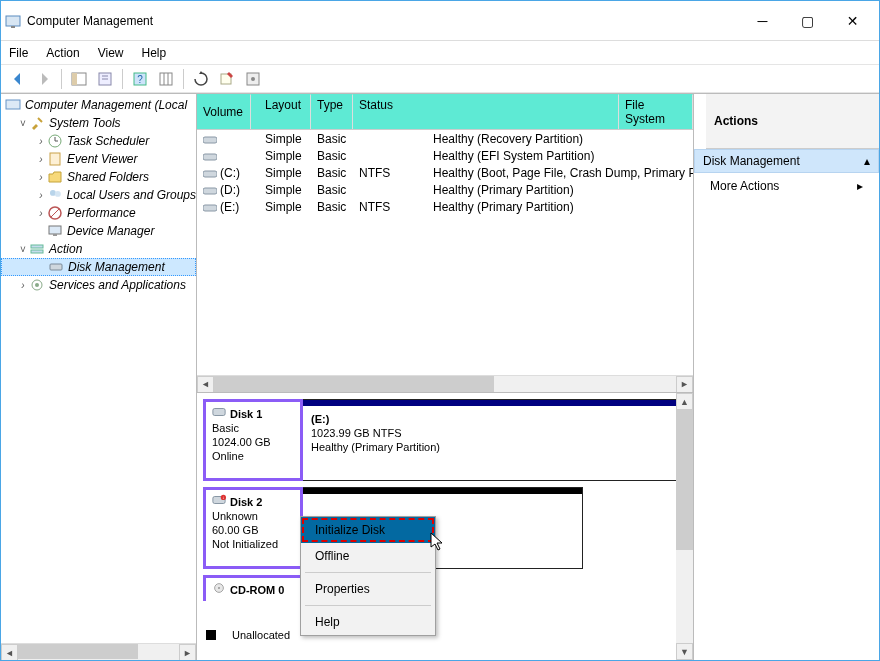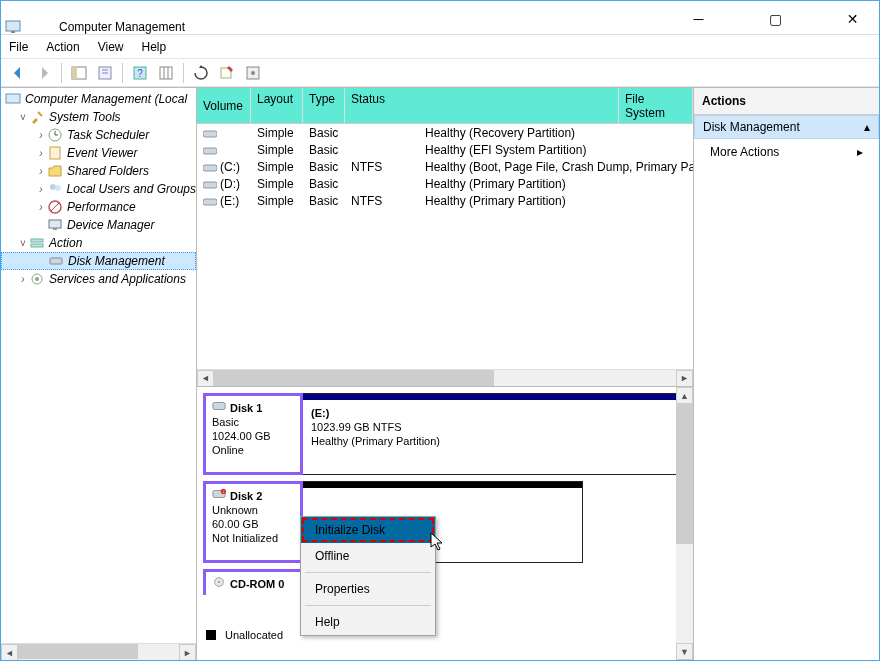--- a/index.html
+++ b/index.html
@@ -1,18 +1,18 @@
 <!DOCTYPE html>
 <html><head>
 <meta charset="utf-8">
 <style>
 * { box-sizing: border-box; margin: 0; padding: 0; }
 body { font-family: "Segoe UI", Tahoma, sans-serif; font-size: 12px; background: #fff; width: 880px; height: 661px; overflow: hidden; position: relative; }
 .window { width: 880px; height: 661px; border: 1px solid #4aa6e6; display: flex; flex-direction: column; }
-.titlebar { height: 34px; display: flex; align-items: flex-end; padding: 0 4px; border-bottom: 1px solid #ddd; gap: 32px; }
+.titlebar { height: 40px; display: flex; align-items: center; padding: 0 4px; border-bottom: 1px solid #ddd; }
 .titlebar .app-icon { width: 16px; height: 16px; margin-right: 6px; }
 .titlebar .title { flex: 1; font-size: 12px; }
 .win-btn { width: 45px; height: 30px; display: flex; align-items: center; justify-content: center; font-size: 14px; }
 .menubar { height: 24px; display: flex; align-items: center; padding: 2px 8px; gap: 18px; border-bottom: 1px solid #e5e5e5; }
 .menubar span { font-size: 12px; }
 .toolbar { height: 28px; display: flex; align-items: center; padding: 2px 6px; gap: 4px; border-bottom: 1px solid #e5e5e5; }
 .tbtn { width: 22px; height: 22px; display: flex; align-items: center; justify-content: center; border: 1px solid transparent; }
 .tbtn svg { width: 16px; height: 16px; }
 .tsep { width: 1px; height: 20px; background: #ccc; margin: 0 2px; }
 .mainrow { flex: 1; display: flex; border-top: 1px solid #bbb; min-height: 0; }
@@ -25,54 +25,54 @@
 .indent2 { padding-left: 34px; }
 .tw { width: 12px; display: inline-flex; justify-content: center; color: #555; font-size: 10px; }
 .nicon { width: 16px; height: 16px; margin-right: 4px; display: inline-flex; align-items: center; justify-content: center; }
 .centerpane { flex: 1; display: flex; flex-direction: column; border-right: 1px solid #bbb; min-width: 0; }
 .vol-table { overflow: hidden; }
 .vt-head { display: flex; border-bottom: 1px solid #ccc; background: #5eead4; }
 .vt-head .col { padding: 3px 6px; border-right: 1px solid #ddd; border-top: 1px solid transparent; font-size: 12px; }
 .vt-body .row { display: flex; height: 17px; align-items: center; }
 .vt-body .col { padding: 0 6px; font-size: 12px; white-space: nowrap; overflow: hidden; }
 .c-vol { width: 54px; display: flex; align-items: center; gap: 3px; }
-.c-lay { width: 52px; }
+.c-lay { width: 52px; margin-left: 8px; }
 .c-typ { width: 42px; }
 .c-fs  { width: 74px; }
 .c-stat{ flex: 1; }
 .drv-icon { width: 14px; height: 10px; display: inline-block; }
 .hscroll { height: 17px; background: #f0f0f0; display: flex; align-items: center; border-top: 1px solid #ddd; }
 .hscroll .arrow { width: 17px; height: 17px; background: #f0f0f0; border: 1px solid #ccc; display: flex; align-items: center; justify-content: center; font-size: 9px; color: #555; }
 .hscroll .track { flex: 1; background: #f0f0f0; position: relative; height: 17px; }
 .hscroll .thumb { position: absolute; left: 0; top: 0; height: 17px; background: #cdcdcd; }
 .graphical { flex: 1; overflow: auto; background: #fff; border-top: 1px solid #bbb; position: relative; }
 .diskrow { display: flex; margin: 6px; min-height: 82px; }
 .diskinfo { width: 100px; border: 3px solid #8b5cf6; padding: 4px 6px; font-size: 11px; line-height: 14px; }
 .diskinfo .dname { font-weight: bold; display: flex; align-items: center; gap: 4px; }
 .volblock { flex: 1; display: flex; border: 1px solid #222; border-left: none; }
 .volstrip { border-top: 6px solid #000080; padding: 6px 8px; font-size: 11px; line-height: 14px; flex: 1; }
 .volstrip.black { border-top-color: #000; }
 .volstrip .vl { font-weight: bold; }
 .graphical .vscroll { position: absolute; right: 0; top: 0; bottom: 0; width: 17px; background: #f0f0f0; display: flex; flex-direction: column; }
 .graphical .vscroll .arrow { height: 17px; background: #f0f0f0; border: 1px solid #ccc; display: flex; align-items: center; justify-content: center; font-size: 9px; color: #555; }
 .graphical .vscroll .vthumb { flex: 0 0 auto; background: #cdcdcd; }
 .rightpane { width: 185px; display: flex; flex-direction: column; }
-.rightpane .hdr { background: #f3f3f3; border-bottom: 1px solid #ccc; padding: 6px 8px; font-weight: bold; font-size: 12px; }
+.rightpane .hdr { background: #f3f3f3; border-bottom: 1px solid #ccc; padding: 20px 8px; font-weight: bold; font-size: 12px; margin-left: 12px; }
 .rightpane .bluebar { background: #cfe6fb; border: 1px solid #b7d4f0; padding: 4px 8px; display: flex; justify-content: space-between; font-size: 12px; }
 .rightpane .item { padding: 6px 16px; font-size: 12px; display: flex; justify-content: space-between; align-items: center; }
 .bottom-hscroll { height: 17px; background: #f0f0f0; display: flex; border-top: 1px solid #ddd; }
 .bottom-hscroll .arrow { width: 17px; height: 17px; border: 1px solid #ccc; display: flex; align-items: center; justify-content: center; font-size: 9px; color: #555; }
 .bottom-hscroll .track { flex: 1; position: relative; }
 .bottom-hscroll .thumb { position: absolute; left: 0; top: 0; height: 15px; background: #cdcdcd; }
 .ctxmenu { position: absolute; left: 300px; top: 516px; width: 136px; background: #f2f2f2; border: 1px solid #a0a0a0; box-shadow: 2px 2px 4px rgba(0,0,0,0.25); font-size: 12px; z-index: 50; }
 .ctxmenu .mi { padding: 6px 14px; }
 .ctxmenu .mi.hl { background: #0369a1; outline: 2px dashed #d00; outline-offset: -3px; }
 .ctxmenu .sep { height: 1px; background: #ccc; margin: 3px 4px; }
 .cursor { position: absolute; left: 430px; top: 532px; z-index: 60; }
-.legend { position: absolute; left: 206px; bottom: 20px; font-size: 11px; display: flex; align-items: center; gap: 9px; }
+.legend { position: absolute; left: 206px; bottom: 20px; font-size: 11px; display: flex; align-items: center; gap: 16px; }
 .legend .sw { width: 10px; height: 10px; background: #000; display: inline-block; }
 </style>
 </head>
 <body>
 
 <div class="window">
 
   <div class="titlebar">
     <span class="app-icon">
       <svg viewBox="0 0 16 16">

